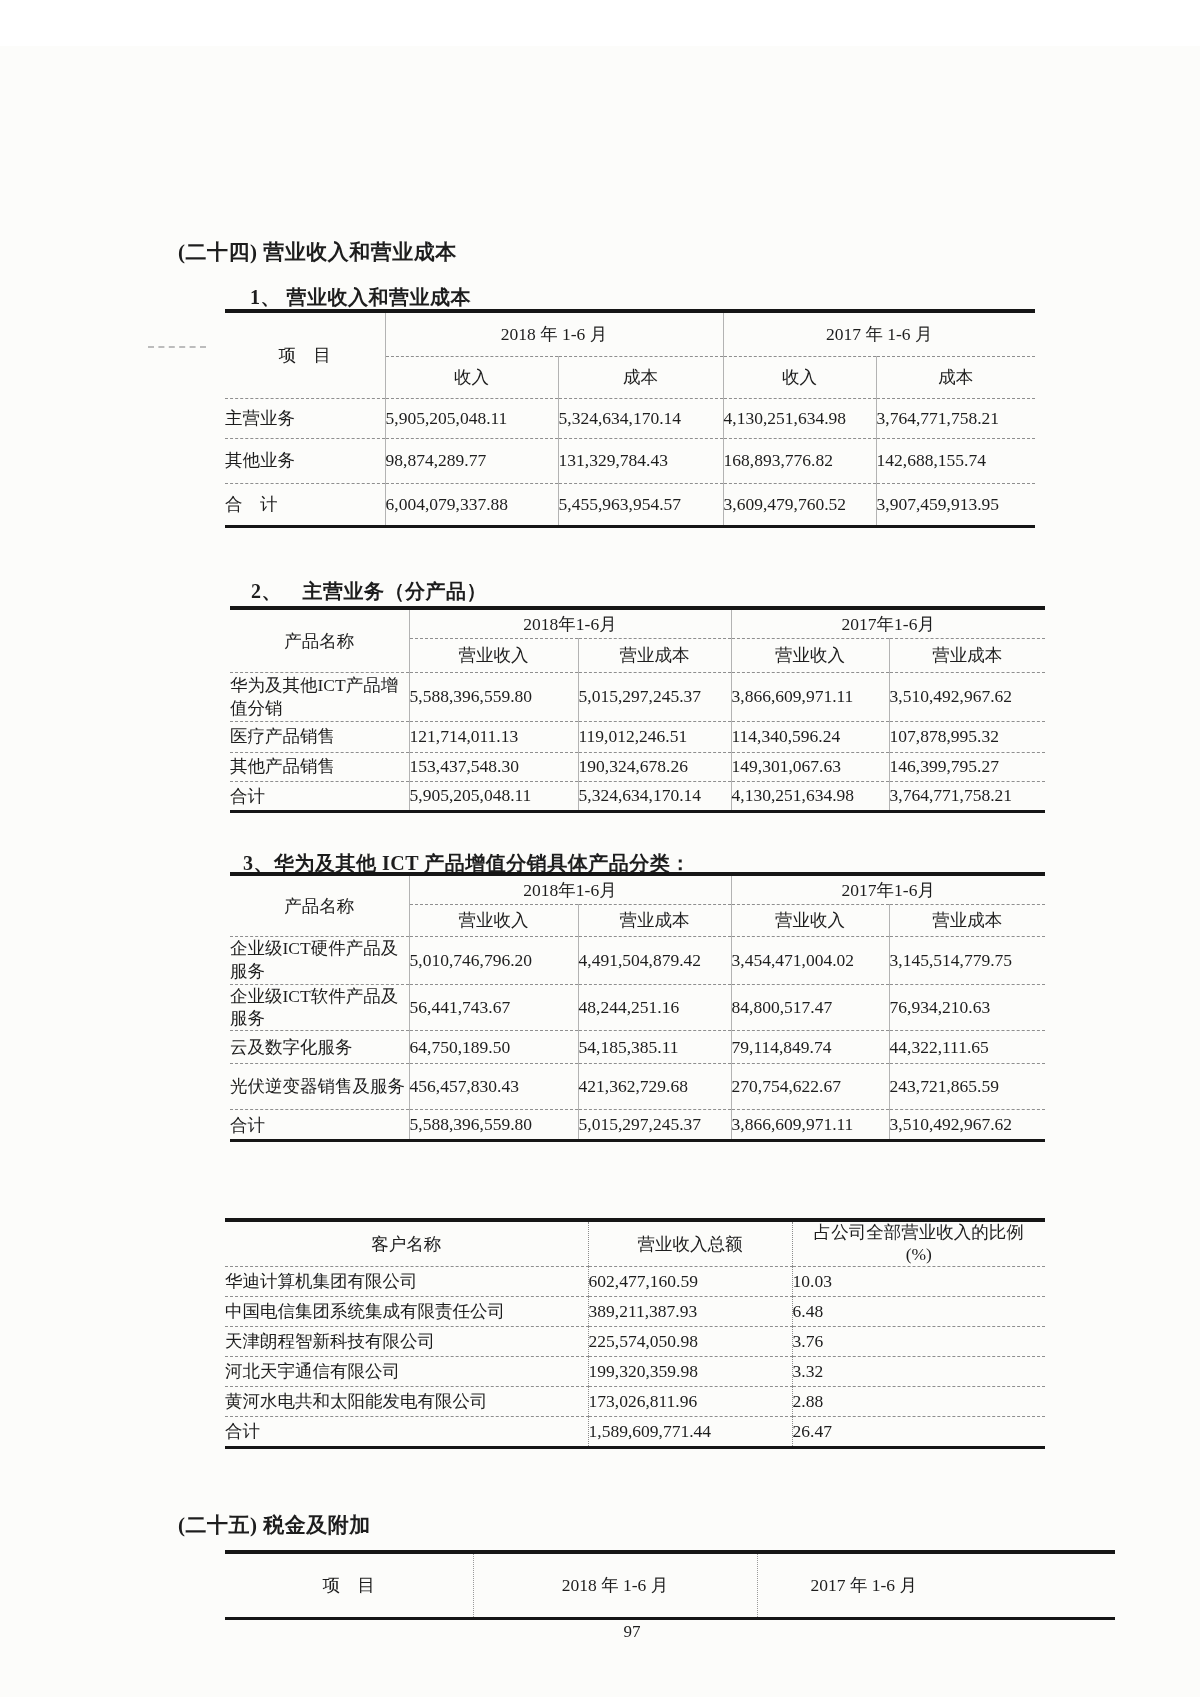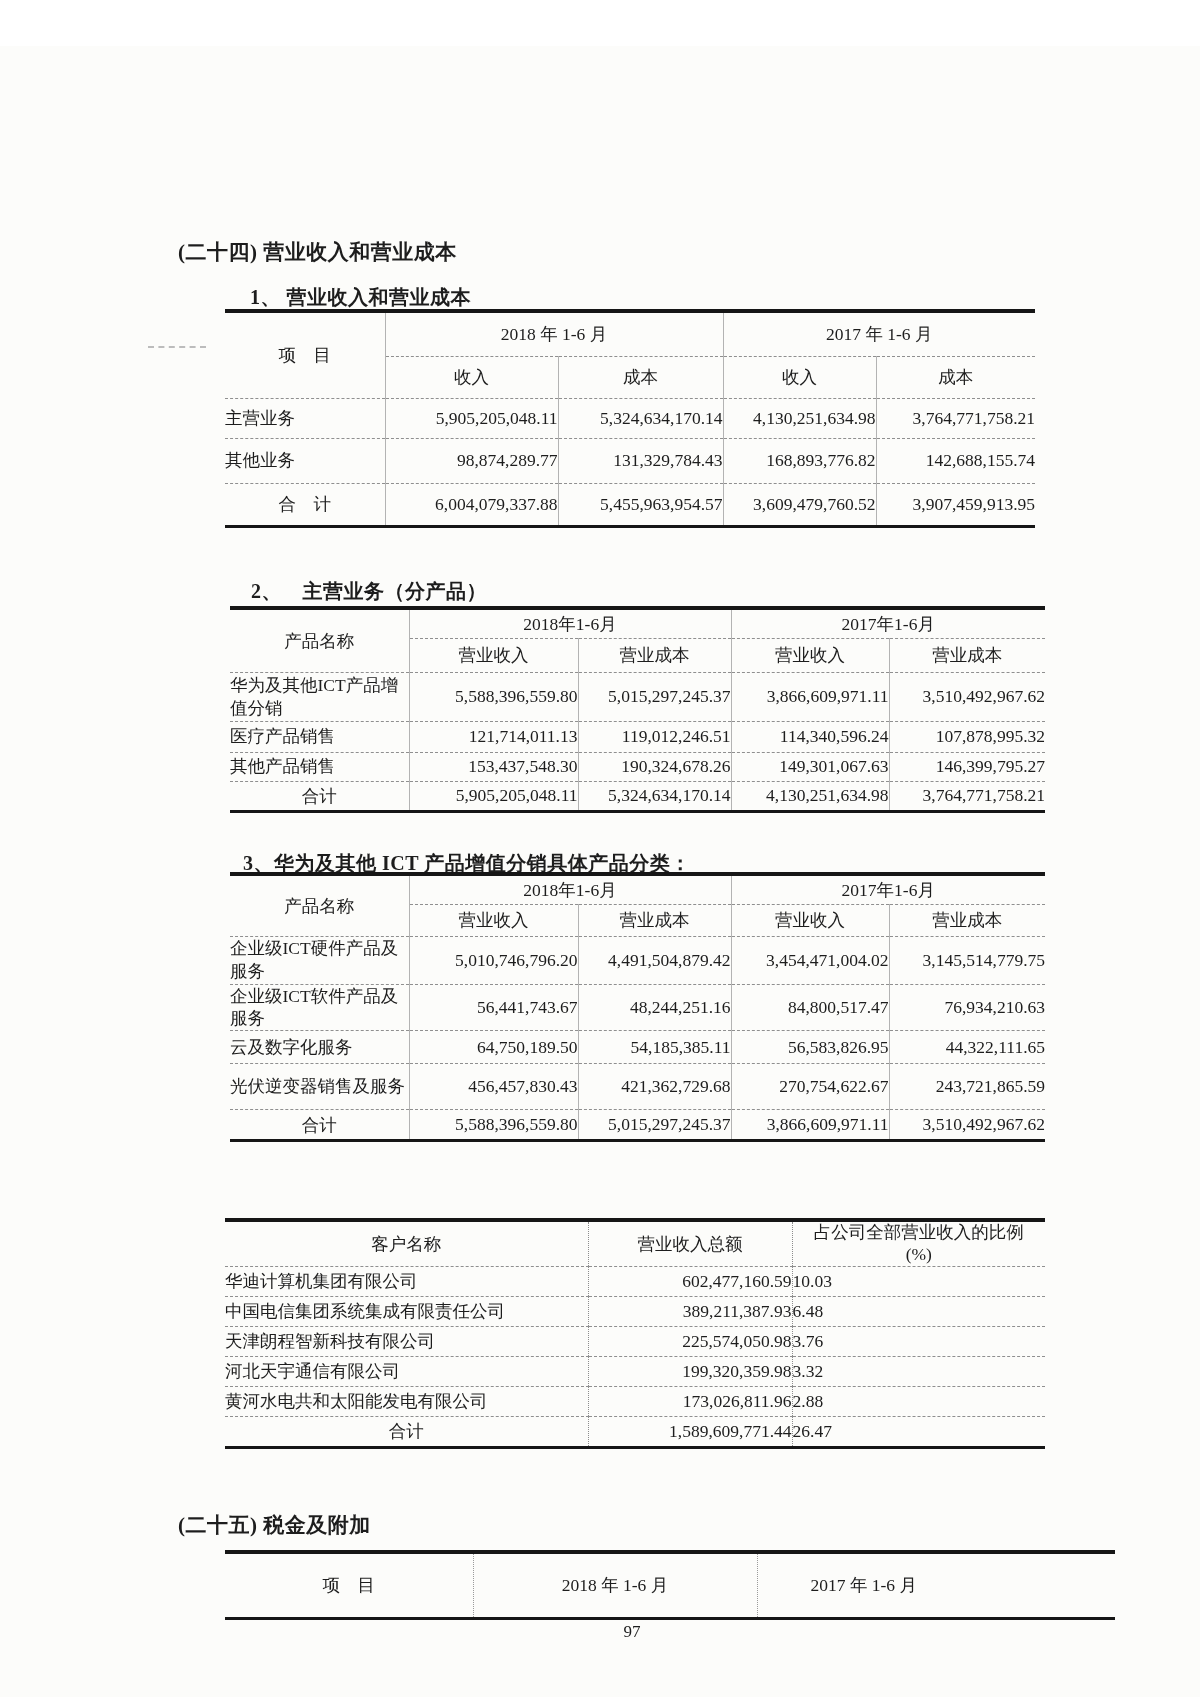--- a/index.html
+++ b/index.html
@@ -16,23 +16,23 @@
   table.fin {
     position:absolute; border-collapse:collapse; table-layout:fixed;
     border-top:4px solid #161616; border-bottom:3px solid #161616;
   }
   table.fin td { padding:0; font-size:17.5px; border-bottom:1px dashed #8f8f8f; vertical-align:middle; }
   table.fin tr.last td { border-bottom:none; }
   td.vl { border-left:1px solid #b3b3b3; }
   .t4 td.vl { border-left:1px dotted #8c8c8c; }
   .t5 td.vl { border-left:1px dotted #9a9a9a; }
   td.hd  { text-align:center; }
-  td.num { text-align:right; padding-right:10px; white-space:nowrap; font-size:17px; }
+  td.num { padding-right:10px; white-space:nowrap; font-size:17px; }
   td.lbl { text-align:left; padding-left:9px; line-height:1.3; }
-  td.lblc{ text-align:center; }
+  td.lblc{ text-align:left; }
   td.pct { text-align:left; padding-right:10px; font-size:17px; }
   .pct-head { line-height:1.25; text-align:center; }
   .t5 { border-bottom:none; }
   .t5 td { border-bottom:none; }
   .t5 td.dotted-bottom { border-bottom:1px dashed #8f8f8f; }
   .t5 td.hd-right { text-align:center; padding-right:145px; }
   .page-num { position:absolute; left:0; top:1576px; width:1200px; text-align:center; font-size:17px;padding-left:32px; }
 </style>
 </head>
 <body>
@@ -175,21 +175,21 @@
       <td class="lbl">企业级ICT软件产品及服务</td>
       <td class="num vl">56,441,743.67</td>
       <td class="num vl">48,244,251.16</td>
       <td class="num vl">84,800,517.47</td>
       <td class="num vl">76,934,210.63</td>
     </tr>
     <tr style="height:33px">
       <td class="lbl">云及数字化服务</td>
       <td class="num vl">64,750,189.50</td>
       <td class="num vl">54,185,385.11</td>
-      <td class="num vl">56,583,826.95</td>
+      <td class="num vl">79,114,849.74</td>
       <td class="num vl">44,322,111.65</td>
     </tr>
     <tr style="height:46px">
       <td class="lbl">光伏逆变器销售及服务</td>
       <td class="num vl">456,457,830.43</td>
       <td class="num vl">421,362,729.68</td>
       <td class="num vl">270,754,622.67</td>
       <td class="num vl">243,721,865.59</td>
     </tr>
     <tr style="height:31px" class="last">

